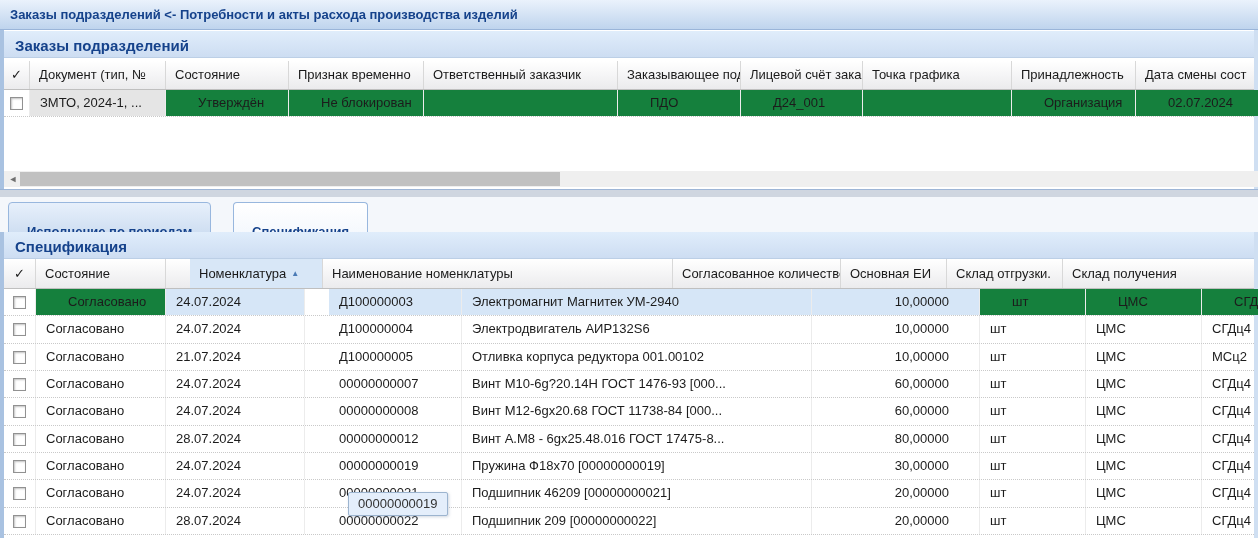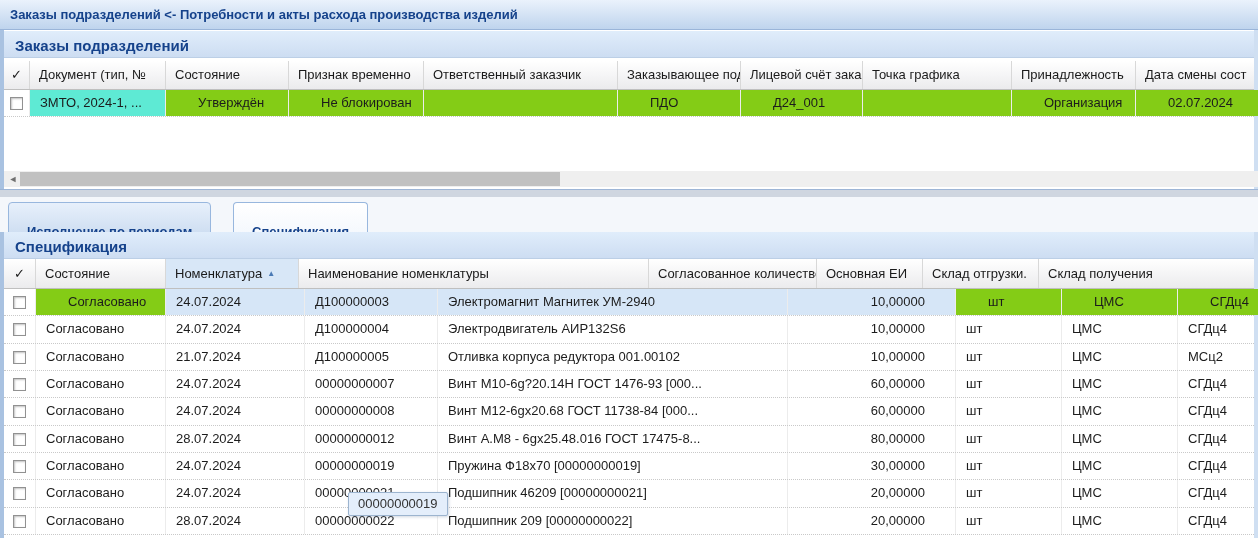--- a/index.html
+++ b/index.html
@@ -53,28 +53,28 @@
     box-shadow:inset 1px 1px 2px #c2c2c2; display:inline-block;
   }
   .center { text-align:center; padding:0; }
   .num { text-align:right; padding-right:30px; }
 
   
   .g1-check{width:26px;} .g1-doc{width:136px;} .g1-state{width:123px;} .g1-block{width:135px;}
   .g1-resp{width:194px;} .g1-dept{width:123px;} .g1-acct{width:122px;} .g1-point{width:149px;}
   .g1-belong{width:124px;} .g1-date{width:122px; border-right:none;}
   
-  .g2-check{width:32px;} .g2-state{width:130px;} .g2-date{width:139px;} .g2-nom{width:133px;}
+  .g2-check{width:32px;} .g2-state{width:130px;} .g2-date{width:139px;} .g2-nom{width:133px;margin-left:24px;}
   .g2-name{width:350px;} .g2-qty{width:168px;} .g2-ei{width:106px;} .g2-wh1{width:116px;}
   .g2-wh2{width:130px; border-right:none;}
 
   
-  .sel-soft { background:#84cc16;padding-left:32px; }
+  .sel-soft { background:#15803d;padding-left:32px; }
   .sel-strong { background:#d6e6f7; }
-  .sel-cell { background:#5eead4; }
+  .sel-cell { background:#e5e5e5; }
 
   
   .hscroll { position:absolute; left:4px; top:171px; width:1254px; height:16px; background:#efefef; }
   .hs-arrow { position:absolute; left:2px; top:1px; width:14px; height:14px; color:#6f6f6f;
     font-size:9px; line-height:14px; text-align:center; }
   .hs-thumb { position:absolute; left:16px; top:1px; width:540px; height:14px; background:#c1c1c1; }
 
   
   .splitter { position:absolute; left:0; top:189px; width:1258px; height:8px;
     background:#cfd6e0; border-top:1px solid #9db5d6; }

